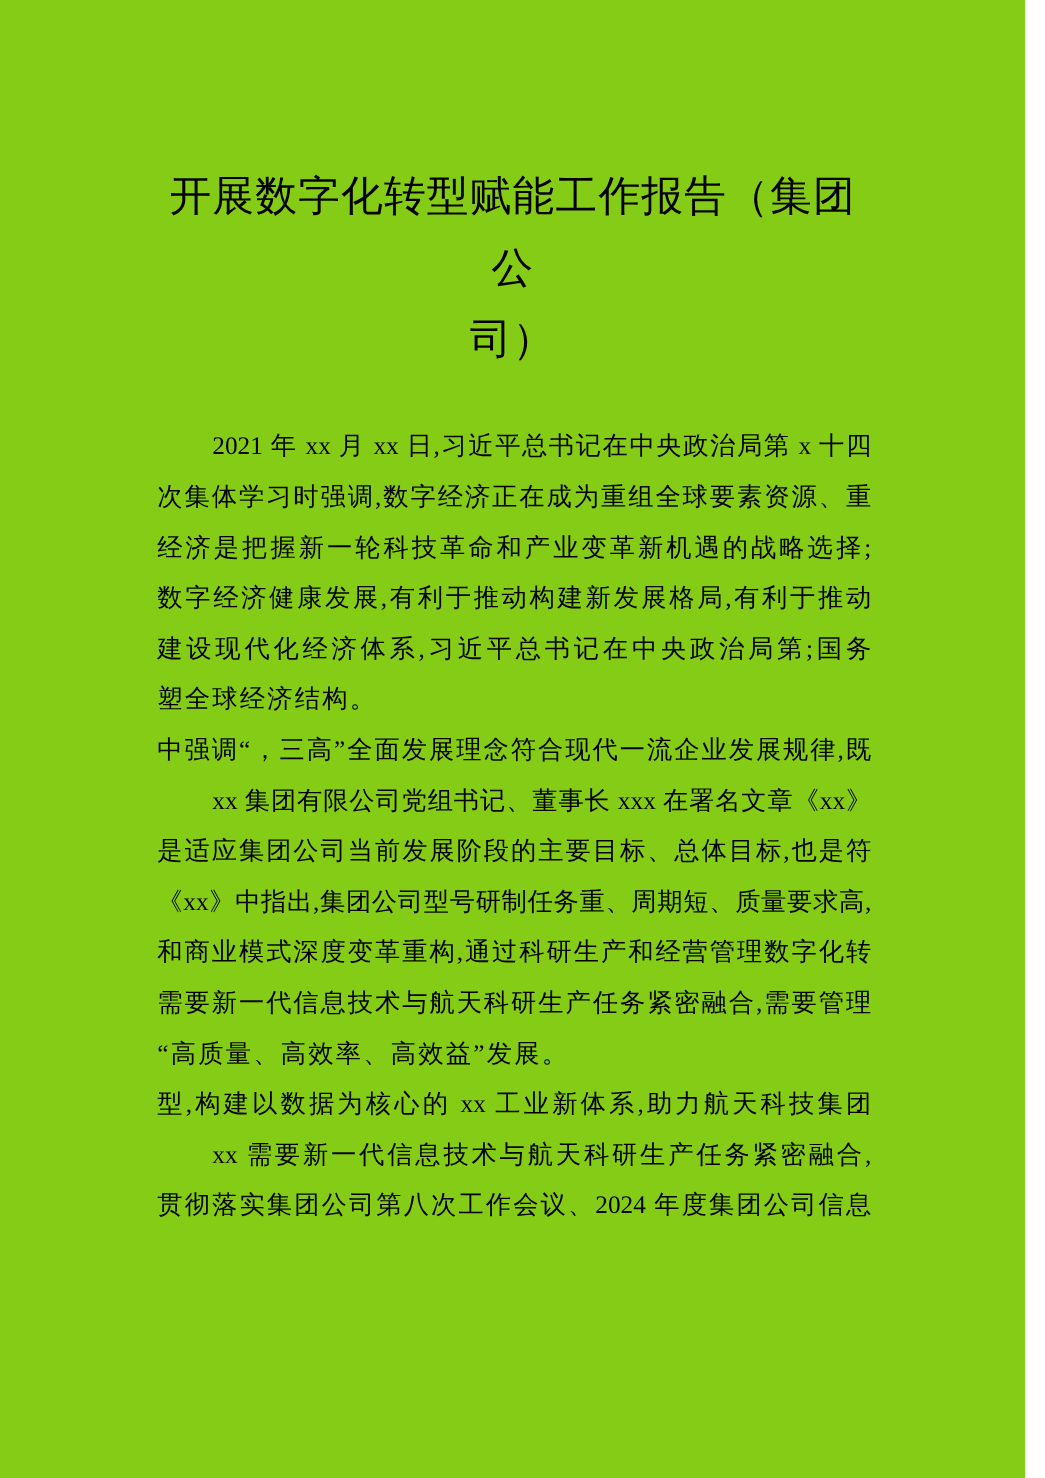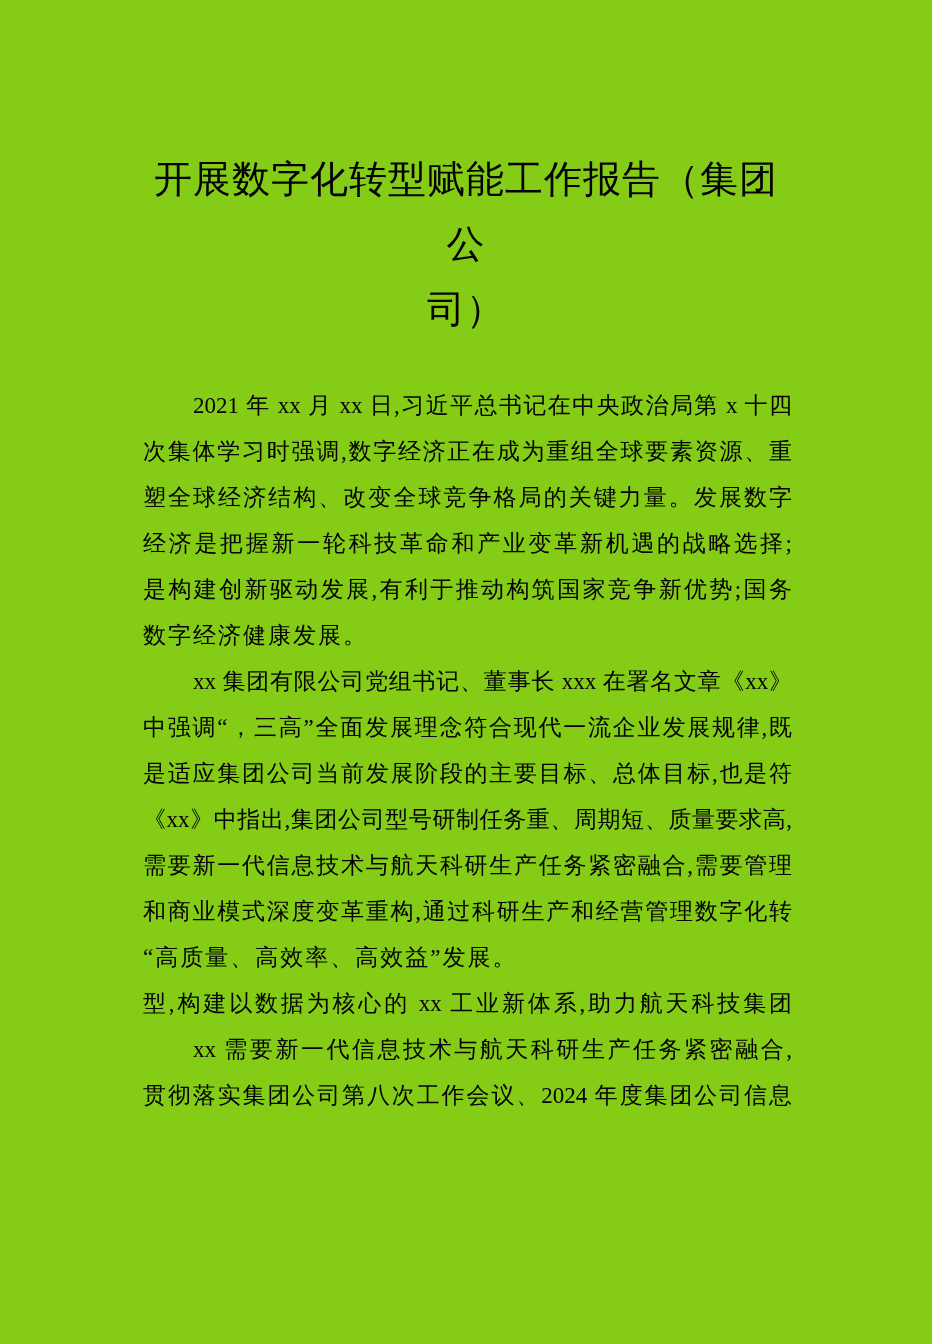--- a/index.html
+++ b/index.html
@@ -61,32 +61,32 @@
 
 <div class="page">
   <h1 class="title">
     <span class="title-line">开展数字化转型赋能工作报告（集团公</span>
     <span class="title-line">司）</span>
   </h1>
   <div class="doc-body" id="doc-body">
       <div class="paragraph">
         <div class="line first stretch">2021 年 xx 月 xx 日,习近平总书记在中央政治局第 x 十四</div>
         <div class="line stretch">次集体学习时强调,数字经济正在成为重组全球要素资源、重</div>
-        <div class="line stretch">塑全球经济结构、改变全球竞争格局的关键力量。发展数字</div>
         <div class="line stretch">经济是把握新一轮科技革命和产业变革新机遇的战略选择;</div>
-        <div class="line stretch">是构建创新驱动发展,有利于推动构筑国家竞争新优势;国务</div>
-        <div class="line">数字经济健康发展。</div>
+        <div class="line stretch">数字经济健康发展,有利于推动构建新发展格局,有利于推动</div>
+        <div class="line stretch">建设现代化经济体系,习近平总书记在中央政治局第;国务</div>
+        <div class="line">塑全球经济结构。</div>
       </div>
       <div class="paragraph">
+        <div class="line stretch">中强调“，三高”全面发展理念符合现代一流企业发展规律,既</div>
         <div class="line first stretch">xx 集团有限公司党组书记、董事长 xxx 在署名文章《xx》</div>
-        <div class="line stretch">中强调“，三高”全面发展理念符合现代一流企业发展规律,既</div>
         <div class="line stretch">是适应集团公司当前发展阶段的主要目标、总体目标,也是符</div>
         <div class="line stretch">《xx》中指出,集团公司型号研制任务重、周期短、质量要求高,</div>
+        <div class="line stretch">和商业模式深度变革重构,通过科研生产和经营管理数字化转</div>
         <div class="line stretch">需要新一代信息技术与航天科研生产任务紧密融合,需要管理</div>
-        <div class="line stretch">和商业模式深度变革重构,通过科研生产和经营管理数字化转</div>
         <div class="line">“高质量、高效率、高效益”发展。</div>
         <div class="line stretch">型,构建以数据为核心的 xx 工业新体系,助力航天科技集团</div>
       </div>
       <div class="paragraph">
         <div class="line first stretch">xx 需要新一代信息技术与航天科研生产任务紧密融合,</div>
         <div class="line stretch">贯彻落实集团公司第八次工作会议、2024 年度集团公司信息</div>
       </div>
     </div>
 </div>
 

